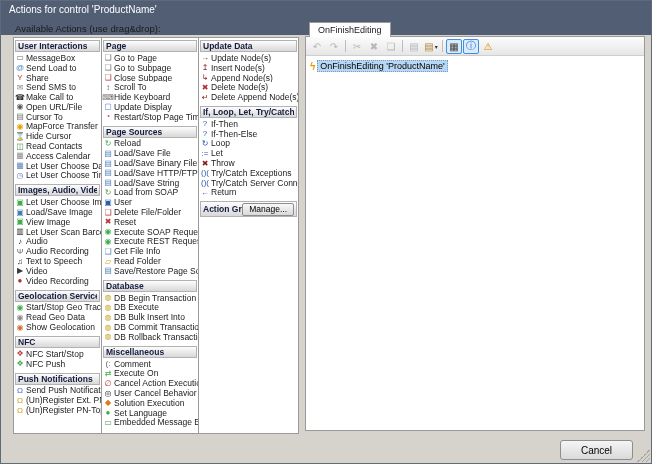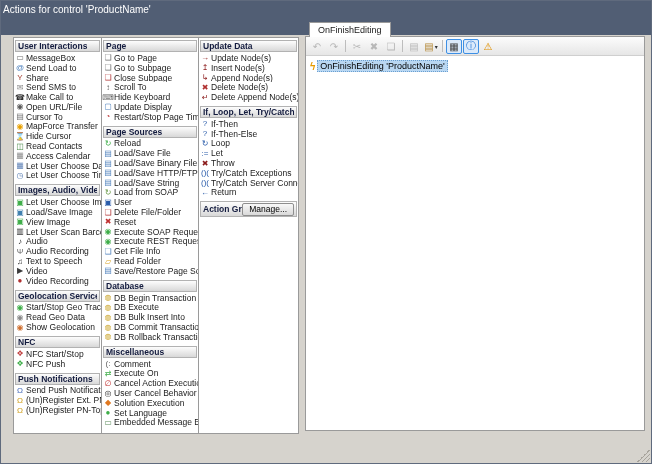--- a/index.html
+++ b/index.html
@@ -1,19 +1,19 @@
 <!DOCTYPE html>
 <html><head>
 <meta charset="utf-8">
 <style>
   * { margin:0; padding:0; box-sizing:border-box; }
   html,body { width:652px; height:464px; font-family:"Liberation Sans", sans-serif; }
   body { background:#9aa0a8; }
   .dialog { position:relative; width:652px; height:464px; background:#d6d3cd; border:1px solid #5f6a7d; overflow:hidden; }
-  .titlebar { height:34px; background:#515e74; color:#fff; font-size:10px; line-height:18px; padding-left:2px; }
+  .titlebar { height:34px; background:#515e74; color:#fff; font-size:10px; line-height:18px; padding-left:8px; }
   .avail-label { position:absolute; left:14px; top:22px; font-size:9.5px; color:#1a1a1a; }
   .list { position:absolute; left:12px; top:36px; width:286px; height:397px; background:#fff; border:1px solid #9a9a9a; display:flex; }
   .col { height:100%; overflow:hidden; border-right:1px solid #9a9a9a; padding:1px 0; }
   .col:last-child { border-right:none; }
   .col1 { width:88px; } .col2 { width:97px; } .col3 { width:99px; }
   .sec { height:12px; margin:1px 1px 1px 1px; background:linear-gradient(#fdfdfd,#d8d8d8); border:1px solid #b2b2b2; display:flex; align-items:center; justify-content:space-between; padding:0 2px; }
   .sec + .sec, .item + .sec { margin-top:4px; }
   .sec-t { font-size:8.5px; font-weight:bold; color:#141c3f; white-space:nowrap; overflow:hidden; }
   .sec-mgr { height:16px; }
   .manage { font-size:8.5px; height:13px; line-height:11px; padding:0 6px; background:linear-gradient(#f8f8f8,#d9d9d9); border:1px solid #8e8e8e; border-radius:2px; cursor:pointer; }
@@ -35,20 +35,21 @@
   .ok { left:472px; border:1px solid #3d82cf; box-shadow:0 0 0 1px #8fbbe8 inset; }
   .cancel { left:559px; }
   .grip { position:absolute; right:1px; bottom:1px; width:13px; height:13px;
     background:linear-gradient(135deg, transparent 0 50%, #a8a49c 50% 56%, #d6d3cd 56% 66%, #a8a49c 66% 72%, #d6d3cd 72% 82%, #a8a49c 82% 88%, #d6d3cd 88%); }
 </style>
 </head>
 <body>
 
 <div class="dialog">
   <div class="titlebar">Actions for control 'ProductName'</div>
+  <div class="avail-label">Available Actions (use drag&amp;drop):</div>
 
   <div class="list" id="actions-list">
       <div class="col col1">
         <div class="sec">
           <span class="sec-t">User Interactions</span>
         </div>
         <div class="item">
           <span class="ic" style="color: rgb(107, 107, 107);">▭</span>
           <span class="lb">MessageBox</span>
         </div>
@@ -430,14 +431,15 @@
         <div class="tbtn">
           <span style="color: rgb(224, 144, 0);">⚠</span>
         </div>
       </div>
     <div class="event-row">
       <span class="event-ic">ϟ</span>
       <span class="event-lbl">OnFinishEditing 'ProductName'</span>
     </div>
   </div>
 
+  <button class="footer-btn cancel">Cancel</button>
   <div class="grip"></div>
 </div>
 
 </body></html>

